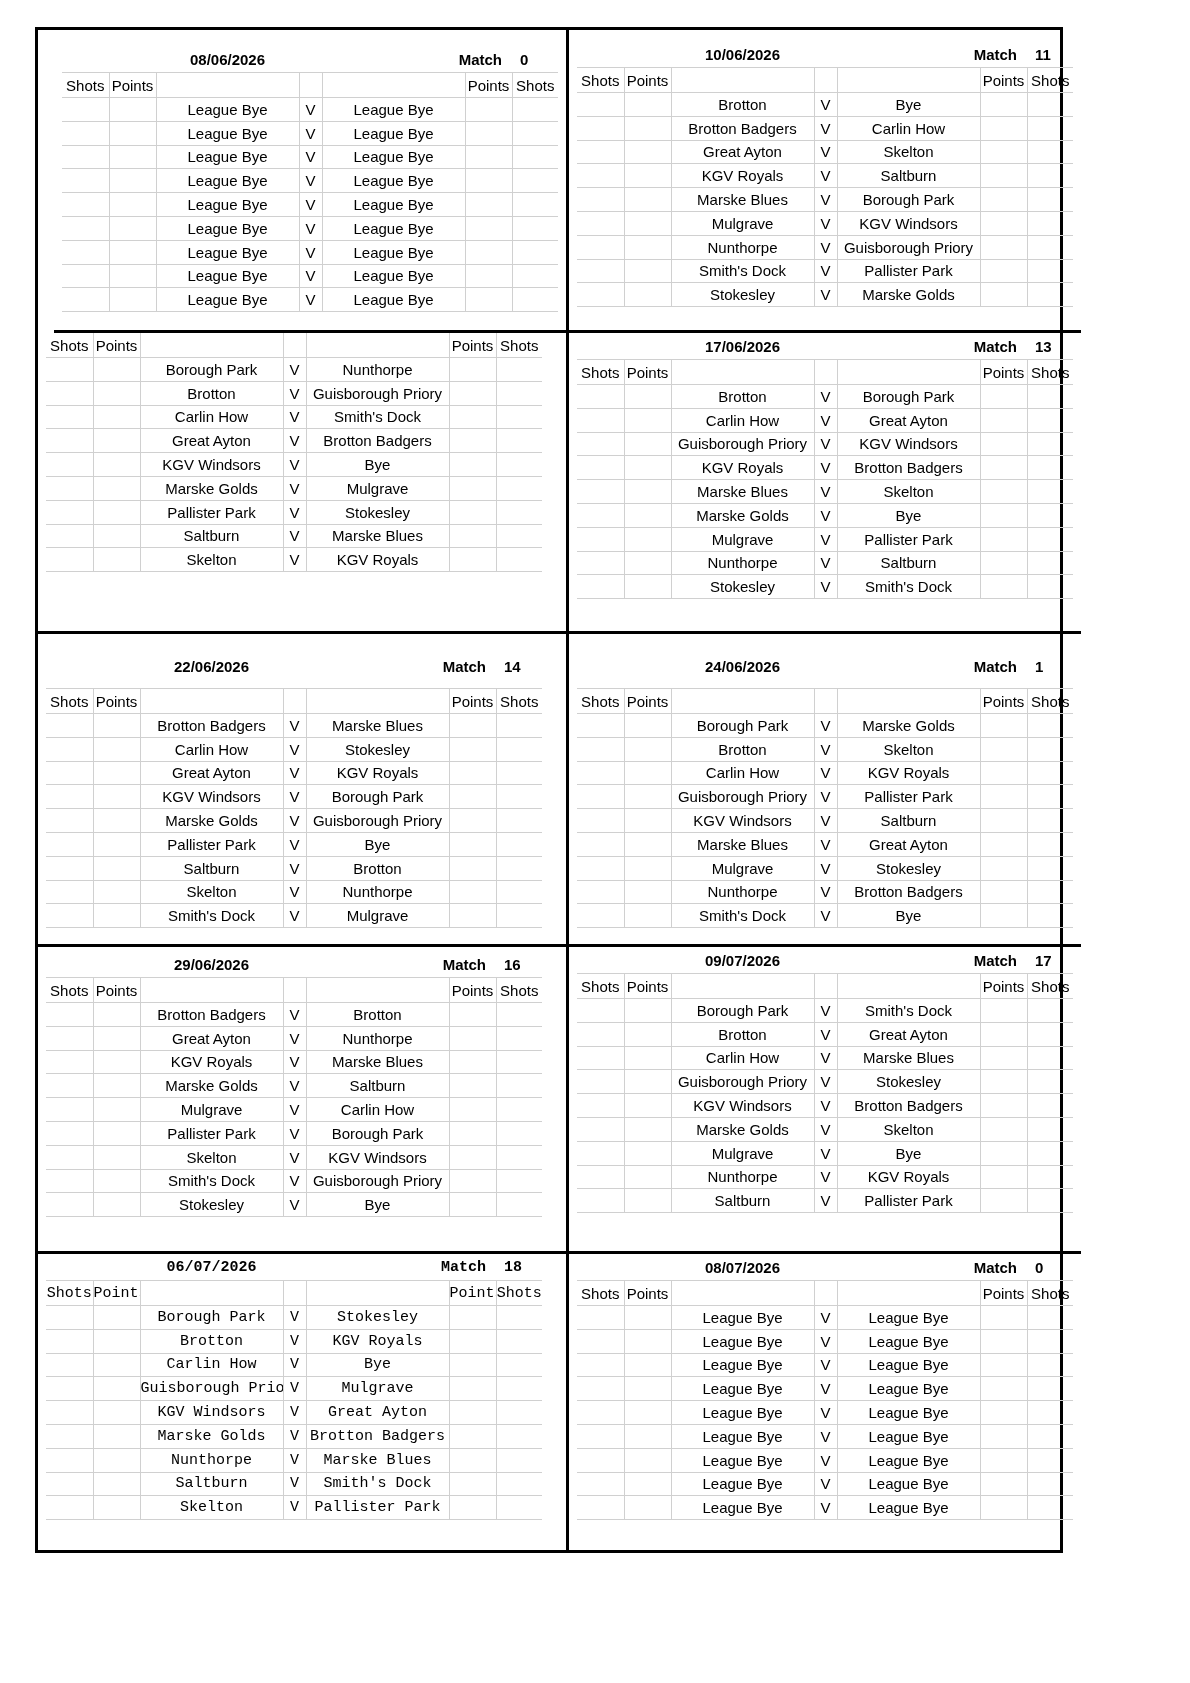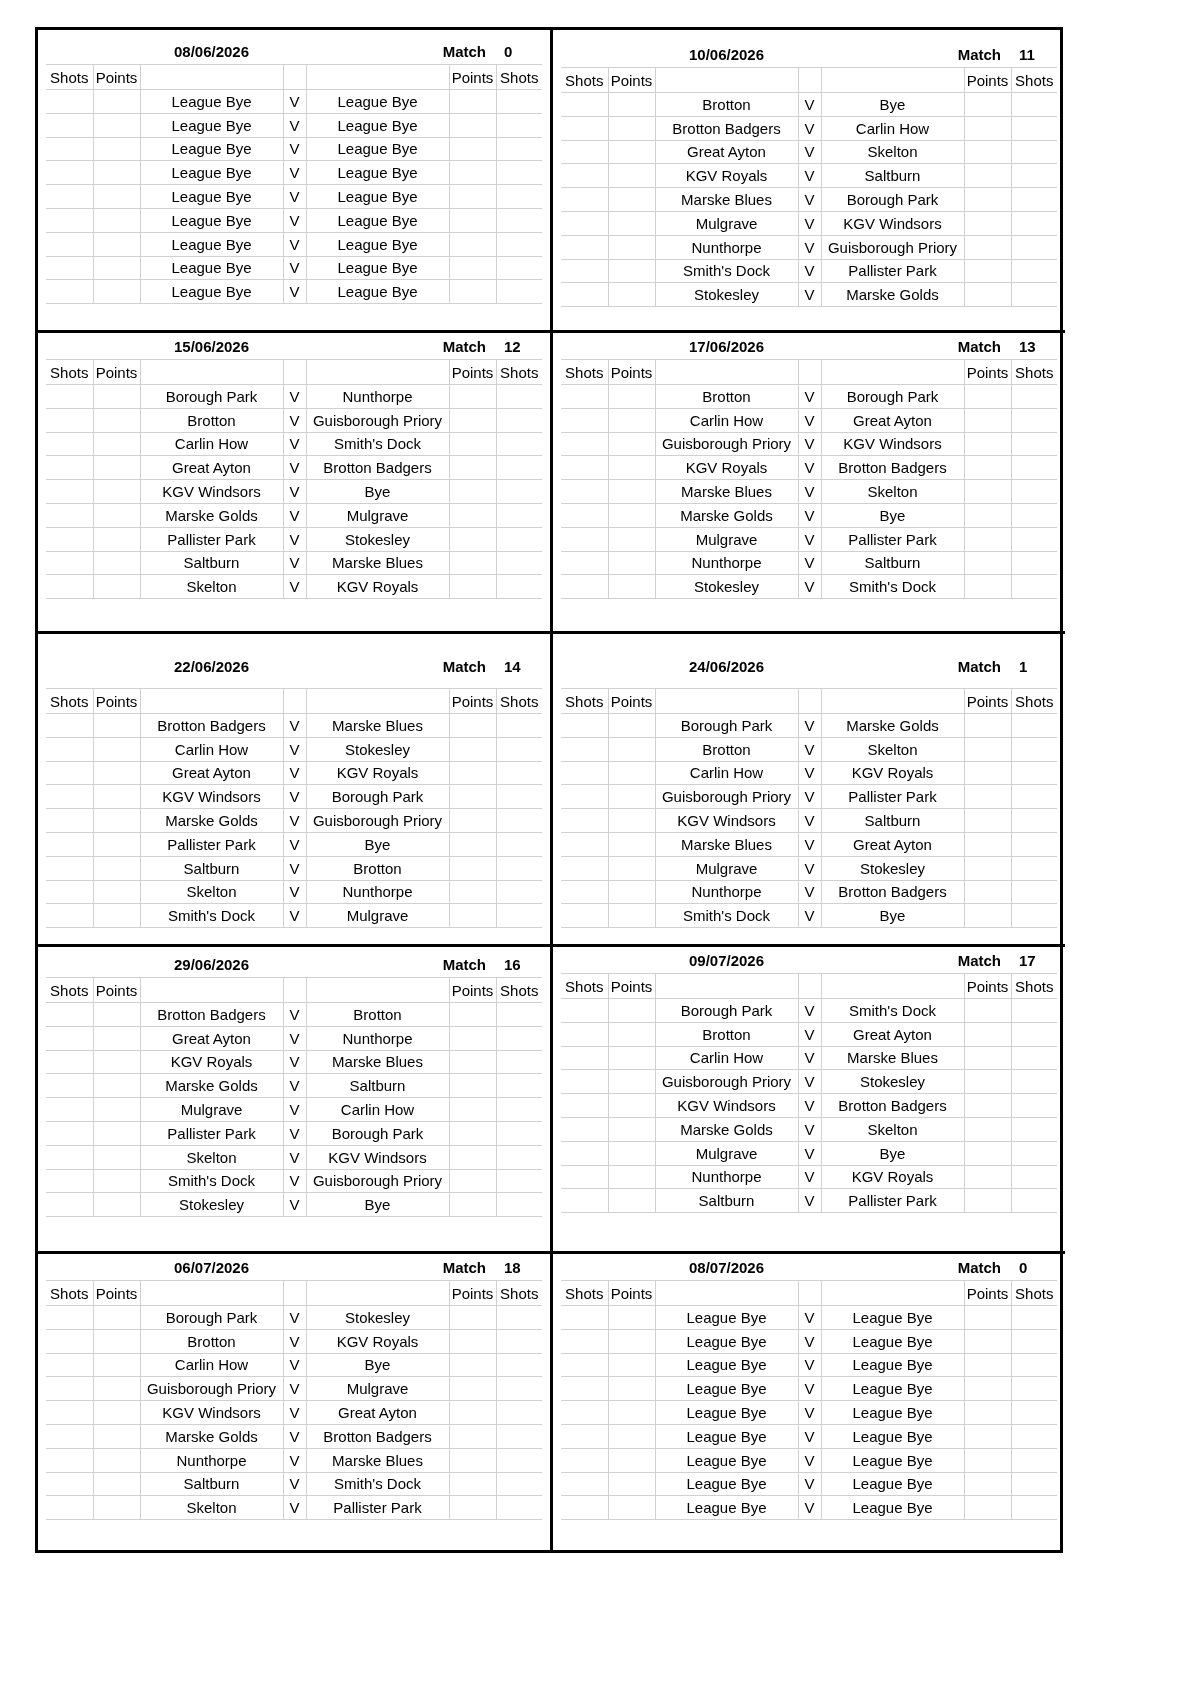--- a/index.html
+++ b/index.html
@@ -22,21 +22,21 @@
   .hdr td { border-bottom: 1px solid #d0d0d0; font-weight: bold; height: 26px; }
   .hdr .date { text-align: center; }
   .hdr .mlabel { text-align: right; padding-right: 10px; }
   .hdr .mnum { text-align: left; padding-left: 8px; }
   .colhdr td { height: 24px; }
 </style>
 </head>
 <body>
 
 <div id="sheet">
-    <div class="block left" style="padding-top: 8px;">
+    <div class="block left" style="padding-top: 16px; margin-left: 16px;">
       <table>
         <colgroup>
           <col style="width:47px">
           <col style="width:47px">
           <col style="width:143px">
           <col style="width:23px">
           <col style="width:143px">
           <col style="width:47px">
           <col style="width:46px">
         </colgroup>
@@ -260,28 +260,20 @@
         <colgroup>
           <col style="width:47px">
           <col style="width:47px">
           <col style="width:143px">
           <col style="width:23px">
           <col style="width:143px">
           <col style="width:47px">
           <col style="width:46px">
         </colgroup>
         <tbody>
-          <tr class="hdr">
-            <td></td>
-            <td></td>
-            <td class="date">15/06/2026</td>
-            <td></td>
-            <td class="mlabel" colspan="2">Match</td>
-            <td class="mnum">12</td>
-          </tr>
           <tr class="colhdr">
             <td class="vb">Shots</td>
             <td class="vb">Points</td>
             <td class="vb"></td>
             <td class="vb"></td>
             <td class="vb"></td>
             <td class="vb">Points</td>
             <td>Shots</td>
           </tr>
           <tr>
@@ -926,21 +918,21 @@
             <td class="vb"></td>
             <td class="vb">Saltburn</td>
             <td class="vb">V</td>
             <td class="vb">Pallister Park</td>
             <td class="vb"></td>
             <td></td>
           </tr>
         </tbody>
       </table>
     </div>
-    <div class="block left last" style="padding-top: 0px;">
+    <div class="block left last" style="padding-top: 0px; font-family: Liberation Mono, monospace;">
       <table>
         <colgroup>
           <col style="width:47px">
           <col style="width:47px">
           <col style="width:143px">
           <col style="width:23px">
           <col style="width:143px">
           <col style="width:47px">
           <col style="width:46px">
         </colgroup>

